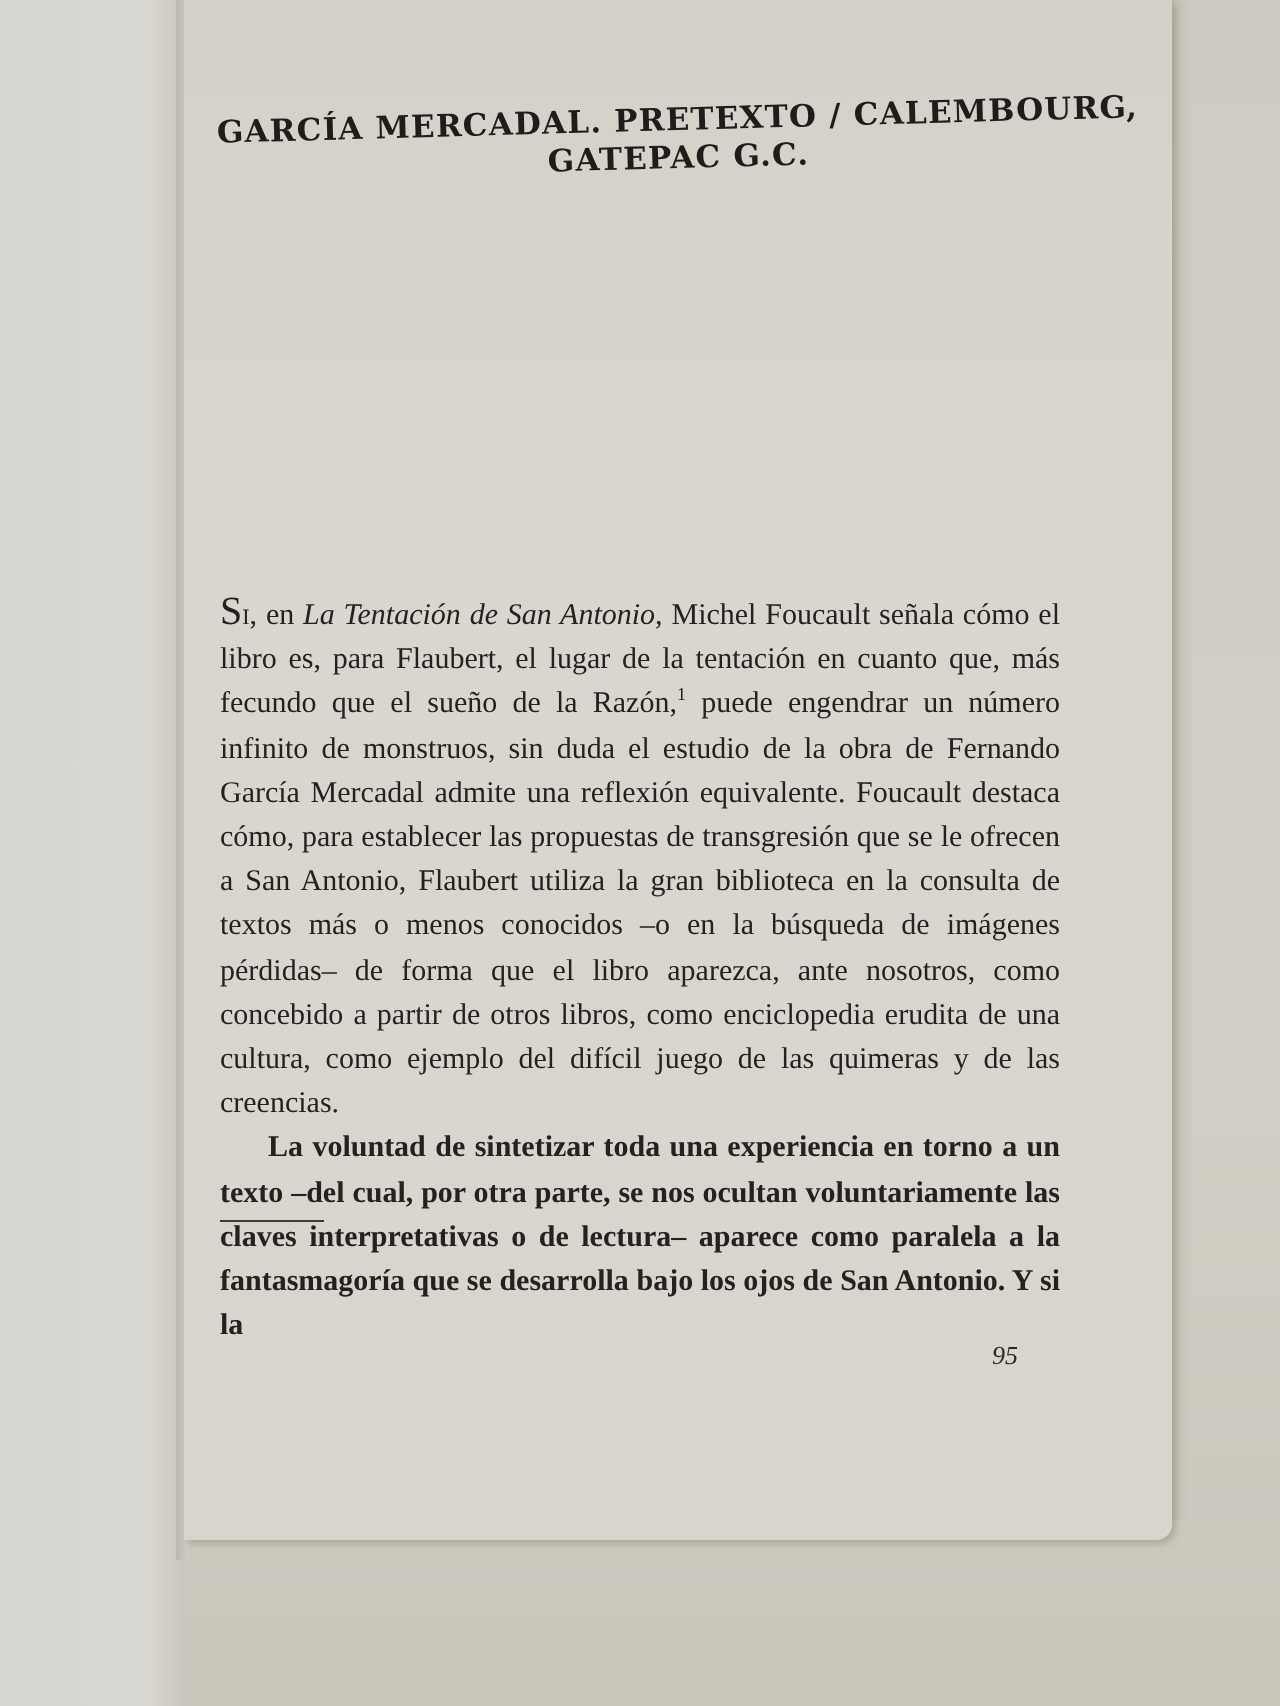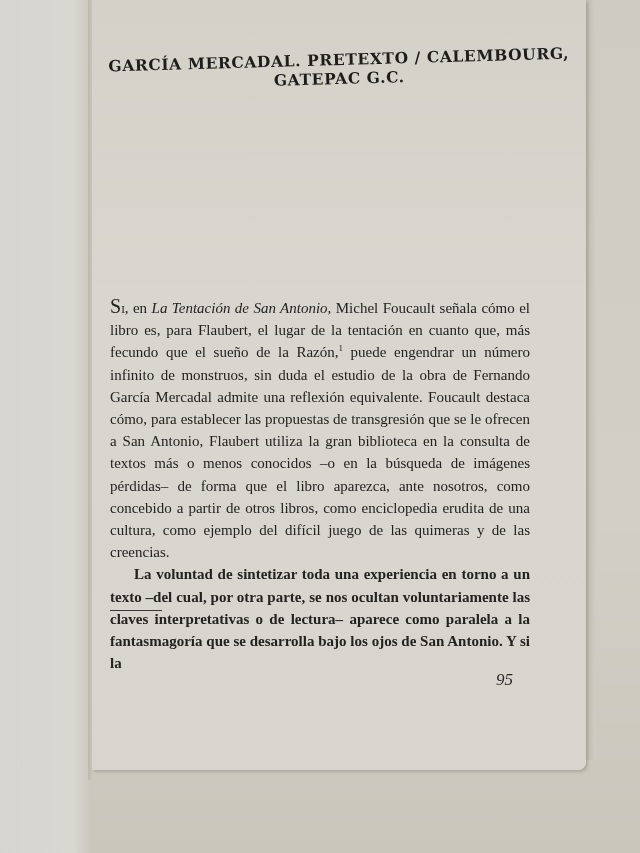--- a/index.html
+++ b/index.html
@@ -48,21 +48,21 @@
     position:absolute; left:18px; top:610px; width:52px; height:1px;
     background:#3b3a36;
   }
   .footnote {
     position:absolute; left:18px; top:619px; width:420px;
     font-size:11.8px; line-height:18px; color:#2a2926; text-align:justify;
   }
   .footnote .fn-first { text-indent:22px; }
   .page-number {
     position:absolute; left:404px; top:670px;
-    font-style:italic; font-size:17px; color:#2a2926;
+    font-style:italic; font-size:13px; color:#2a2926;
   }
 </style>
 </head>
 <body>
 
 <div class="left-page"></div>
 <div class="gutter"></div>
 <div class="edge"></div>
 
 <div class="page">

